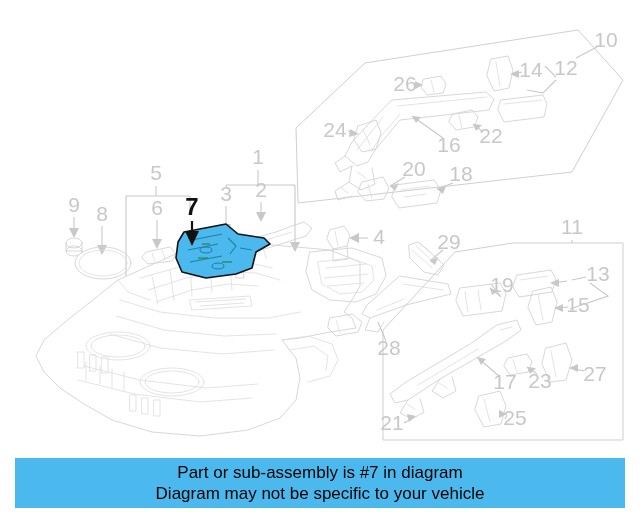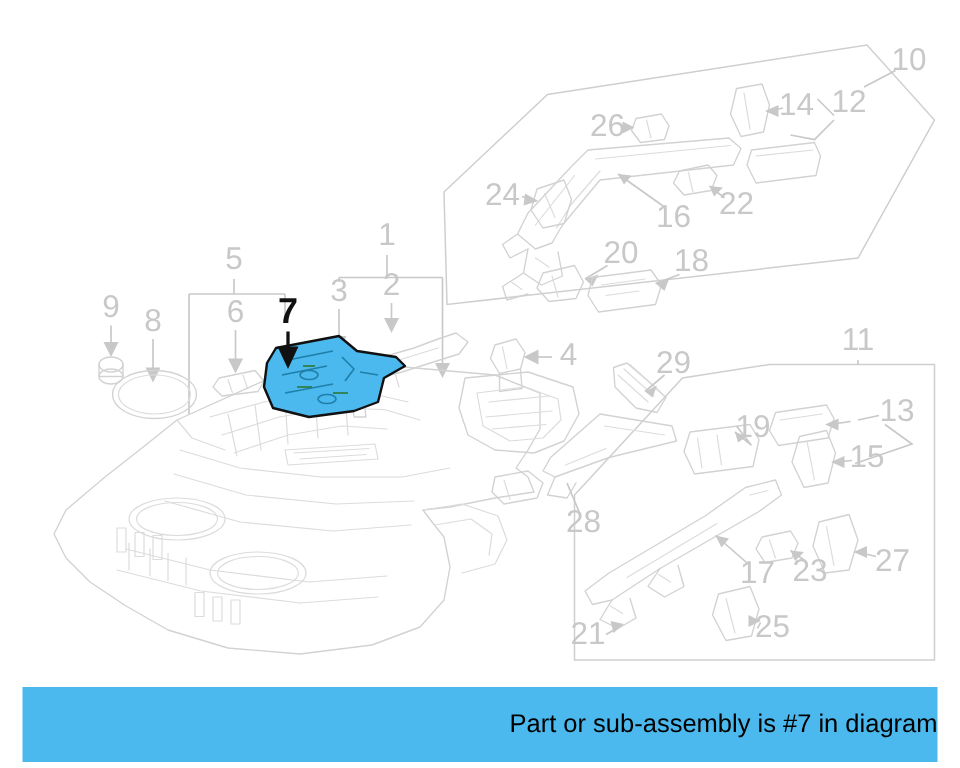--- a/index.html
+++ b/index.html
@@ -90,21 +90,21 @@
   }
   #footer-banner {
     position: absolute;
     left: 15px;
     top: 458px;
     width: 610px;
     height: 50px;
     background: #4bb9ee;
     display: flex;
     flex-direction: column;
-    align-items: flex-end;
+    align-items: center;
     justify-content: center;
     box-sizing: border-box;
   }
   #footer-banner .banner-line {
     font-family: "Liberation Sans", sans-serif;
     font-size: 17px;
     color: #000000;
     line-height: 1.25;
     white-space: nowrap;
   }
@@ -412,15 +412,16 @@
       <text class="callout-label" x="515" y="419">25</text>
       <text class="callout-label" x="405" y="85">26</text>
       <text class="callout-label" x="595" y="375">27</text>
       <text class="callout-label" x="389" y="349">28</text>
       <text class="callout-label" x="449" y="243">29</text>
     </g>
   </svg>
 
   <div id="footer-banner">
     <div class="banner-line">Part or sub-assembly is #7 in diagram</div>
+    <div class="banner-line">Diagram may not be specific to your vehicle</div>
   </div>
 
 </div>
 
 </body></html>

